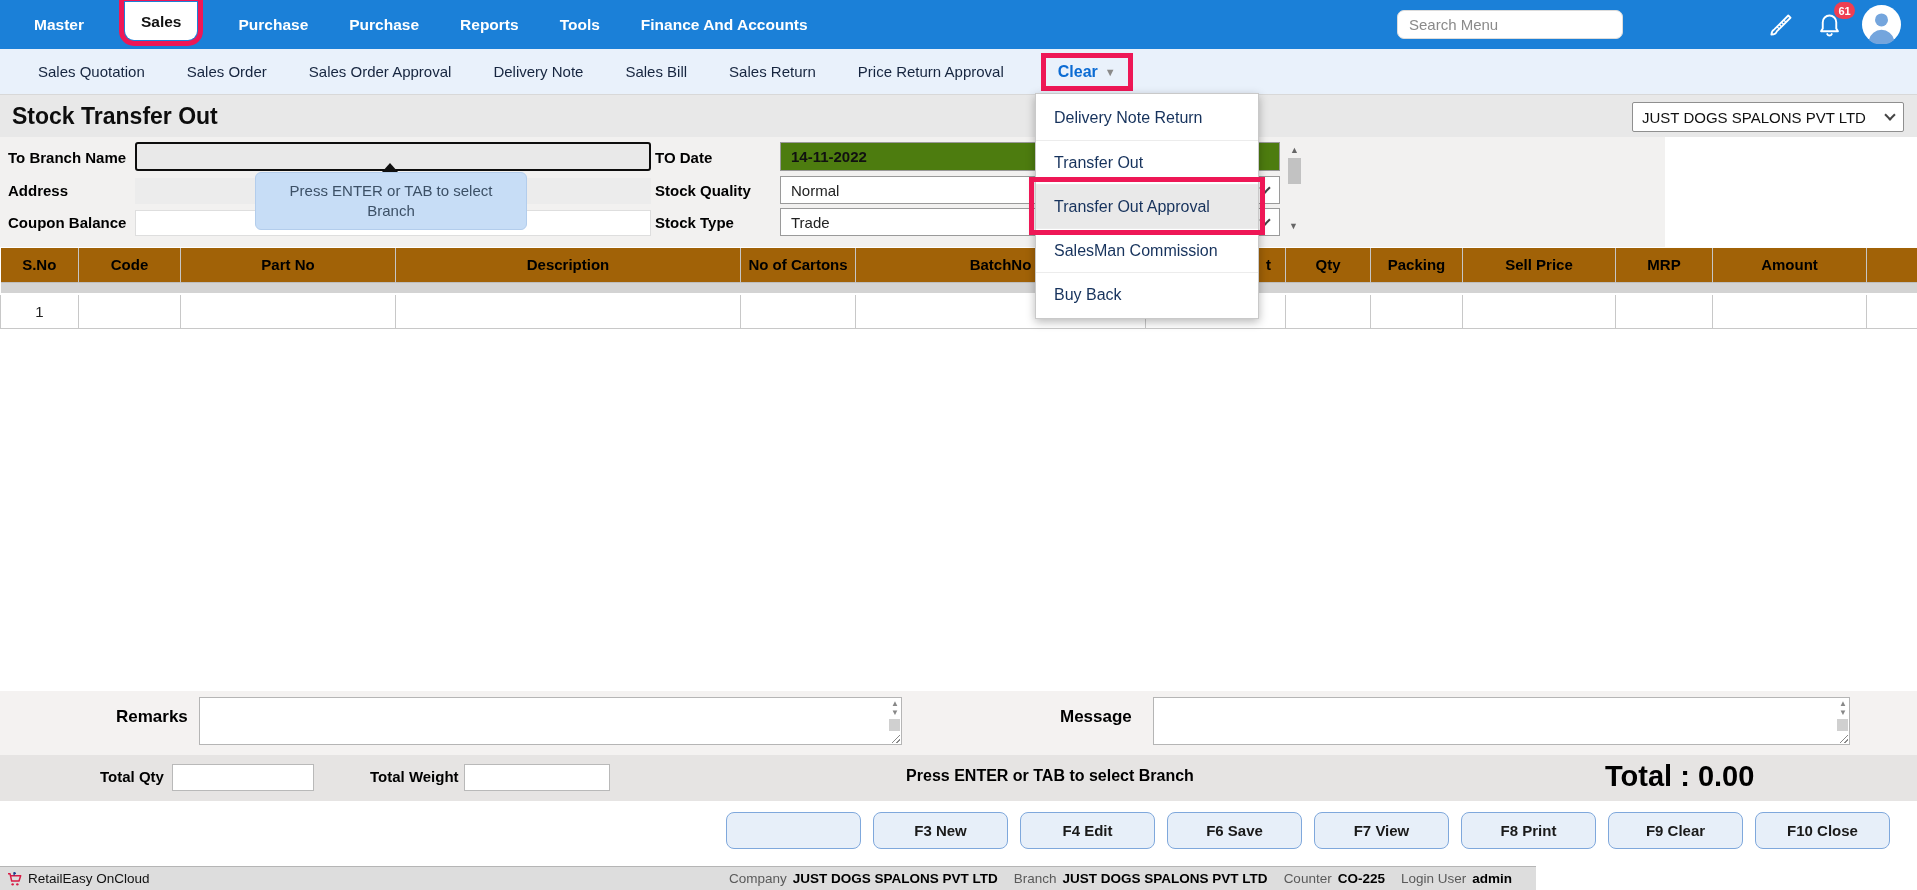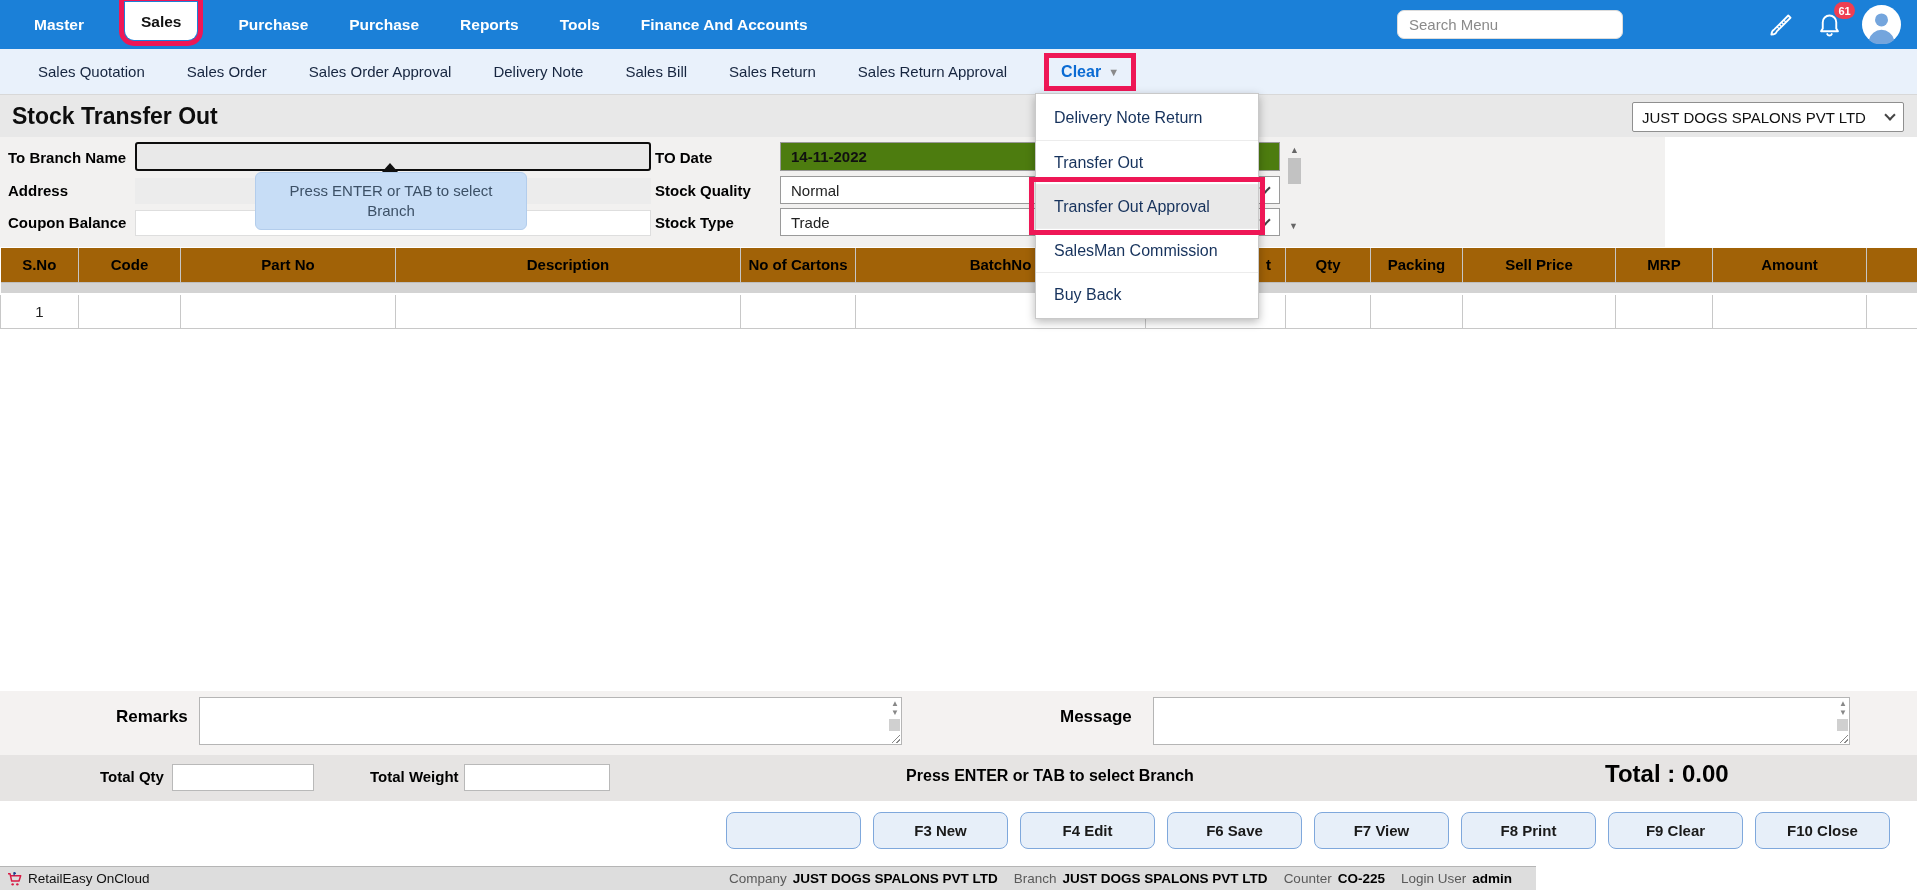--- a/index.html
+++ b/index.html
@@ -130,21 +130,21 @@
   .ta-arrows { position:absolute; right:2px; top:1px; display:flex; flex-direction:column; line-height:9px; font-size:8px; color:#888; cursor:pointer; }
   .ta-resize { position:absolute; right:1px; bottom:1px; width:11px; height:11px; cursor:nwse-resize;
     background:repeating-linear-gradient(-45deg, transparent 0 2px, #8a8a8a 2px 3px);
     clip-path:polygon(100% 0, 100% 100%, 0 100%); }
   .ta-thumb { position:absolute; right:1px; bottom:13px; width:11px; height:12px; background:#d0d0d0; }
   
   .totalsband { position:absolute; left:0; top:755px; width:1917px; height:46px; background:#e6e4e3; }
   .tlabel { position:absolute; top:13px; font-size:15px; font-weight:bold; color:#000;text-align:right; }
   .tinput { position:absolute; top:9px; height:27px; background:#fff; border:1px solid #b9b9b9; font-size:15px; padding:0 6px; font-family:inherit; outline:none; }
   .hint { position:absolute; left:850px; top:12px; width:400px; text-align:center; font-size:16px; font-weight:bold; color:#000; }
-  .grand-total { position:absolute; left:1605px; top:5px; font-size:24px; font-weight:bold; color:#000; }
+  .grand-total { position:absolute; left:1605px; top:5px; font-size:29px; font-weight:bold; color:#000; }
   
   .actionsband { position:absolute; left:0; top:801px; width:1917px; height:65px; background:#fff; }
   .btn-row { position:absolute; right:27px; top:11px; display:flex; gap:12px; }
   .fbtn {
     width:135px; height:37px; background:#e7eff9; border:1px solid #7fa8dc; border-radius:8px;
     font-size:15px; font-weight:bold; color:#1a1a1a; font-family:inherit; cursor:pointer;
   }
   
   .footer {
     position:absolute; left:0; top:866px; width:1536px; height:24px;
@@ -189,21 +189,21 @@
   </svg>
 </span>
 
 <div class="subnav">
   <span class="subnav-item">Sales Quotation</span>
   <span class="subnav-item">Sales Order</span>
   <span class="subnav-item">Sales Order Approval</span>
   <span class="subnav-item">Delivery Note</span>
   <span class="subnav-item">Sales Bill</span>
   <span class="subnav-item">Sales Return</span>
-  <span class="subnav-item">Sales Return Approval</span>
+  <span class="subnav-item">Price Return Approval</span>
   <span class="more-btn">
     <span class="more-label">Clear</span>
     <span class="more-caret">▼</span>
   </span>
 </div>
 
 <div class="titlebar">
   <span class="page-title">Stock Transfer Out</span>
   <div class="company-select">
     <span>JUST DOGS SPALONS PVT LTD</span>

